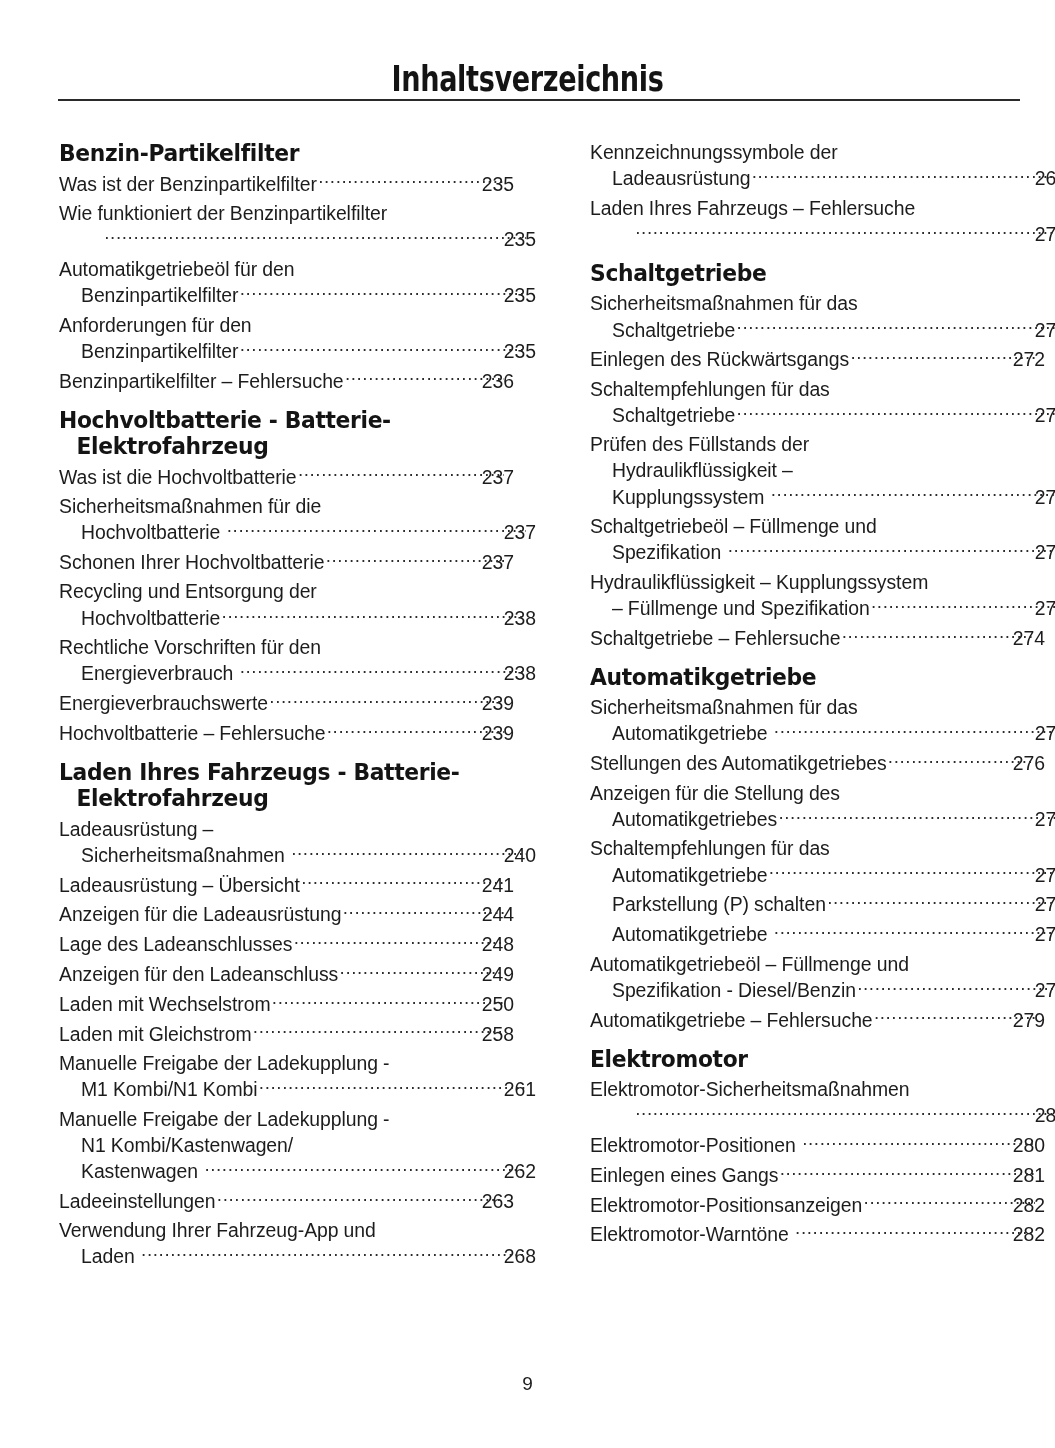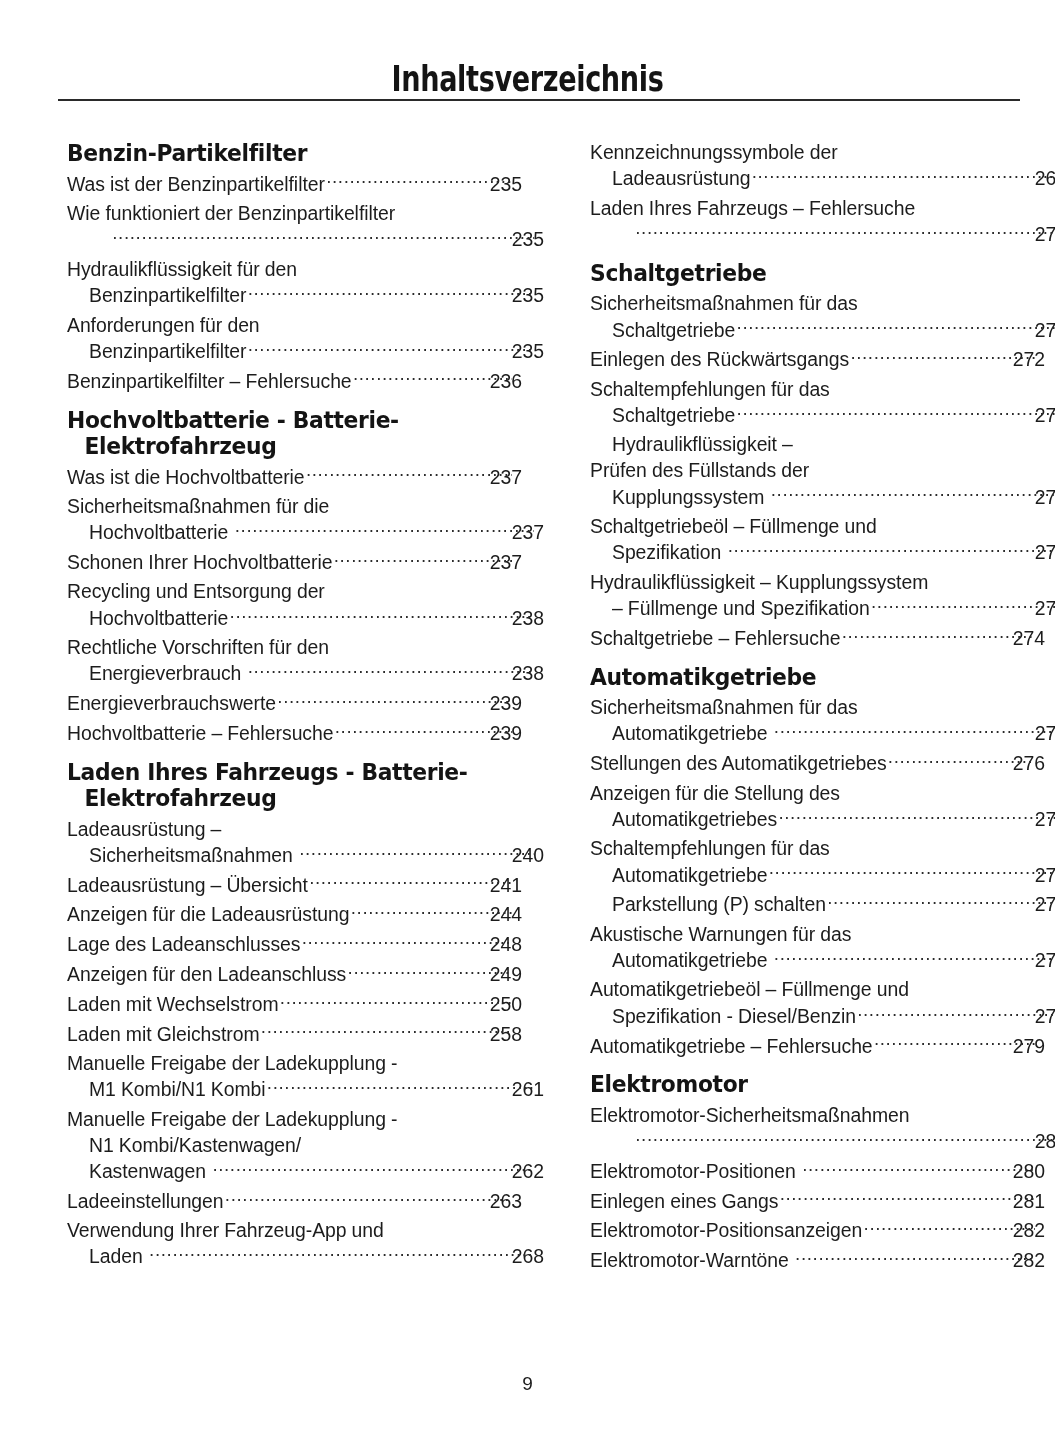--- a/index.html
+++ b/index.html
@@ -57,21 +57,21 @@
     position: absolute;
     left: 0;
     top: 140px;
     width: 1055px;
   }
   .col {
     position: absolute;
     top: 0;
     width: 455px;
   }
-  .col-left  { left: 67px; }
+  .col-left  { left: 59px; }
   .col-right { left: 590px; }
 
   
   .section { margin: 0 0 0 0; }
   .section + .section { margin-top: 12px; }
 
   .section-heading {
     font-family: "DejaVu Sans", "Liberation Sans", sans-serif;
     font-weight: 900;
     font-size: 22.5px;
@@ -177,21 +177,21 @@
           </div>
           <div class="toc-entry">
             <span class="entry-line">Wie funktioniert der Benzinpartikelfilter</span>
             <span class="leader-row cont-row">
               <span class="lr-label"></span>
               <span class="lr-dots"></span>
               <span class="lr-page">235</span>
             </span>
           </div>
           <div class="toc-entry">
-            <span class="entry-line">Hydraulikflüssigkeit für den</span>
+            <span class="entry-line">Automatikgetriebeöl für den</span>
             <span class="leader-row cont-row">
               <span class="lr-label">Benzinpartikelfilter</span>
               <span class="lr-dots"></span>
               <span class="lr-page">235</span>
             </span>
           </div>
           <div class="toc-entry">
             <span class="entry-line">Anforderungen für den</span>
             <span class="leader-row cont-row">
               <span class="lr-label">Benzinpartikelfilter</span>
@@ -386,22 +386,22 @@
           </div>
           <div class="toc-entry">
             <span class="entry-line">Schaltempfehlungen für das</span>
             <span class="leader-row cont-row">
               <span class="lr-label">Schaltgetriebe</span>
               <span class="lr-dots"></span>
               <span class="lr-page">272</span>
             </span>
           </div>
           <div class="toc-entry">
+            <span class="entry-line">Prüfen des Füllstands der</span>
             <span class="entry-line cont">Hydraulikflüssigkeit –</span>
-            <span class="entry-line">Prüfen des Füllstands der</span>
             <span class="leader-row cont-row">
               <span class="lr-label">Kupplungssystem </span>
               <span class="lr-dots"></span>
               <span class="lr-page">272</span>
             </span>
           </div>
           <div class="toc-entry">
             <span class="entry-line">Schaltgetriebeöl – Füllmenge und</span>
             <span class="leader-row cont-row">
               <span class="lr-label">Spezifikation </span>
@@ -459,21 +459,20 @@
             </span>
           </div>
           <div class="toc-entry">
             <span class="leader-row cont-row">
               <span class="lr-label">Parkstellung (P) schalten</span>
               <span class="lr-dots"></span>
               <span class="lr-page">277</span>
             </span>
           </div>
           <div class="toc-entry">
-            <span class="entry-line">Akustische Warnungen für das</span>
             <span class="leader-row cont-row">
               <span class="lr-label">Automatikgetriebe </span>
               <span class="lr-dots"></span>
               <span class="lr-page">278</span>
             </span>
           </div>
           <div class="toc-entry">
             <span class="entry-line">Automatikgetriebeöl – Füllmenge und</span>
             <span class="leader-row cont-row">
               <span class="lr-label">Spezifikation - Diesel/Benzin</span>

